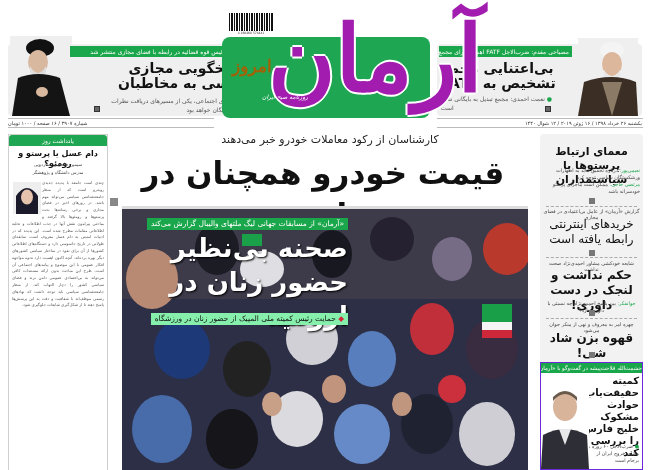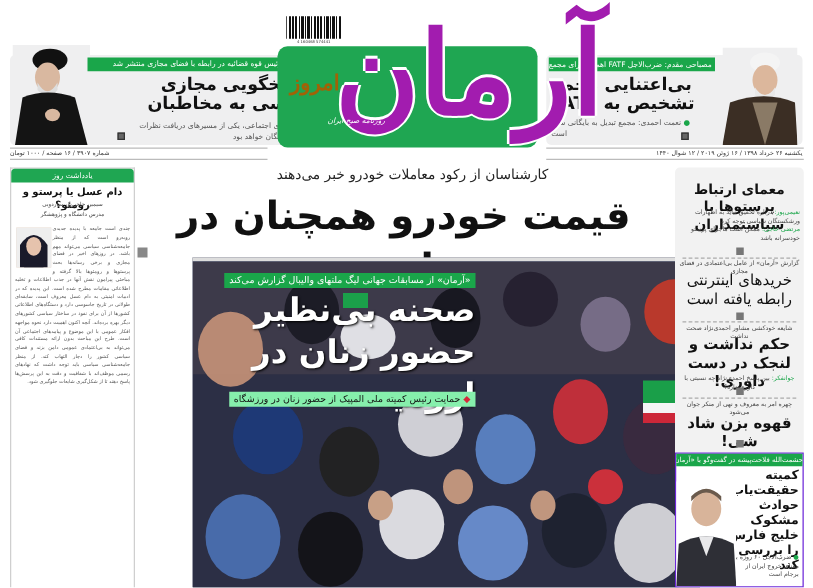--- a/index.html
+++ b/index.html
@@ -49,21 +49,21 @@
   .col-left .author-role { position: absolute; top: 35px; left: 4px; right: 4px; font-size: 4.5px; text-align: center; color: #444; }
   .col-left .avatar { position: absolute; left: 4px; top: 47px; width: 28px; height: 32px; background: #e8d8cc; overflow: hidden; }
   .col-left .body-text { position: absolute; top: 45px; right: 3px; left: 3px; bottom: 0; font-size: 4px; line-height: 6.8px; color: #555; text-align: justify; overflow: hidden; }
   .col-left .body-text .float-gap { float: left; width: 30px; height: 36px; }
 
   
   .kicker-main { position: absolute; left: 180px; top: 133px; width: 300px; text-align: center; font-size: 11px; color: #222; }
   .headline-main { position: absolute; left: 118px; top: 152px; width: 410px; text-align: center; font-weight: bold; font-size: 31px; line-height: 42px; color: #111; letter-spacing: -1px; }
 
   
-  .photo-story { position: absolute; left: 122px; top: 206px; width: 406px; height: 264px; background: #3a3f58; overflow: hidden; border-top: 3px solid #ddd; margin-left: 32px; }
+  .photo-story { position: absolute; left: 122px; top: 206px; width: 406px; height: 264px; background: #3a3f58; overflow: hidden; border-top: 3px solid #ddd; }
   .crowd { position: absolute; inset: 0; }
   .photo-kicker { position: absolute; right: 180px; top: 9px; background: #1aa64a; color: #fff; font-size: 7.5px; line-height: 12px; padding: 0 4px; white-space: nowrap; }
   .photo-headline { position: absolute; right: 180px; top: 22px; width: 230px; color: #fff; font-weight: bold; font-size: 26px; line-height: 34px; text-align: right; text-shadow: 1px 1px 2px #000; }
   .photo-sub { position: absolute; right: 180px; top: 104px; background: #86efac; color: #111; font-size: 7.5px; line-height: 12px; padding: 0 4px; white-space: nowrap; }
   .photo-sub .dot { color: #d62839; }
   .page-num-badge { position: absolute; left: 110px; top: 198px; width: 8px; height: 8px; background: #888; }
 
   
   .col-right { position: absolute; left: 540px; top: 134px; width: 103px; height: 336px; background: #f2f2f2; border-radius: 4px; }
   .r-headline { position: absolute; left: 3px; right: 3px; font-weight: bold; color: #111; text-align: center; }

